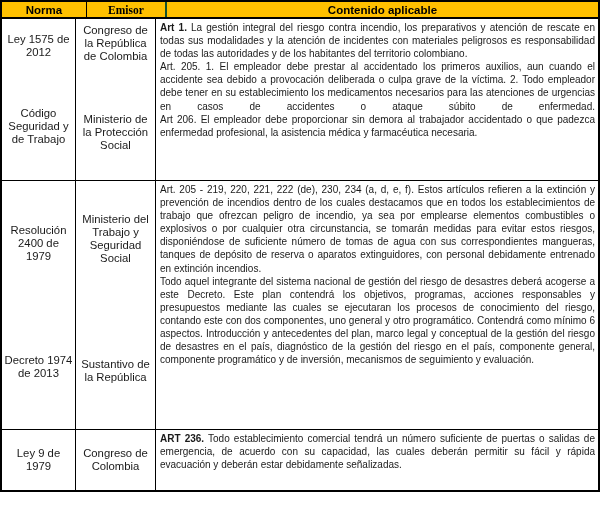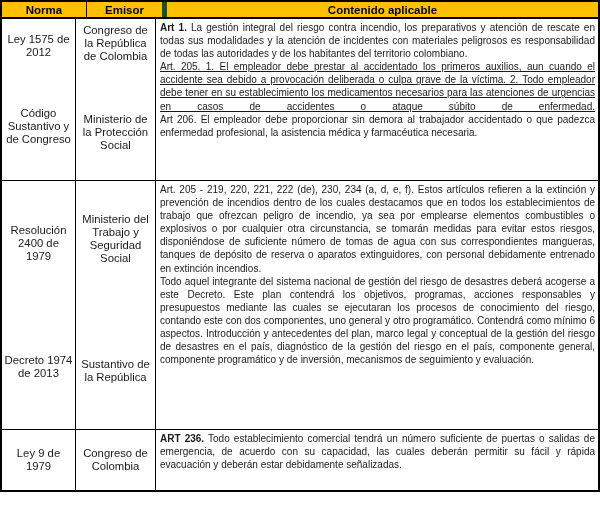--- a/index.html
+++ b/index.html
@@ -24,21 +24,21 @@
     height:17px;
   }
   .hcell {
     font-weight:bold;
     font-size:11.5px;
     line-height:16px;
     text-align:center;
     color:#000;
   }
   .hc-norma { width:85px; border-right:1px solid #000; }
-  .hc-emisor { width:80px; border-right:5px solid #14532d; }
+  .hc-emisor { width:80px; border-right:2px solid #14532d;font-family:Liberation Serif, serif; }
   .hc-cont { flex:1; }
   
   .sec { display:flex; }
   .sec + .sec { border-top:1px solid #000; }
   .cell-norma {
     width:74px; border-right:1px solid #000;
     display:flex; flex-direction:column;
     text-align:center; font-size:11.3px; line-height:13px;
   }
   .cell-emisor {
@@ -53,21 +53,21 @@
   }
   .entry {
     display:flex; align-items:center; justify-content:center;
     padding:1px 2px;
   }
   .f1 { flex:1;justify-content:center; }
   .f4 { flex:4; }
   .f8 { flex:8; }
   .para { margin:0; text-align:justify; }
   .para b { font-weight:bold; }
-  .jlast { text-align-last: justify; text-decoration: underline; }
+  .jlast { text-align-last: justify; }
   .s1 { min-height:161px; }
   .s2 { min-height:249px; }
   .s3 { min-height:61px; }
 </style>
 </head>
 <body>
 
 <div class="doc">
 
   <div class="hrow">
@@ -75,21 +75,21 @@
     <div class="hcell hc-emisor">Emisor</div>
     <div class="hcell hc-cont">Contenido aplicable</div>
   </div>
 
   <div class="sec s1">
     <div class="cell-norma">
       <div class="entry f4">
           <span>Ley 1575 de 2012</span>
         </div>
       <div class="entry f8">
-          <span>Código Sustantivo y de Congreso</span>
+          <span>Código Seguridad y de Trabajo</span>
         </div>
     </div>
     <div class="cell-emisor">
       <div class="entry f4">
           <span>Congreso de la República de Colombia</span>
         </div>
       <div class="entry f8">
           <span>Ministerio de la Protección Social</span>
         </div>
     </div>

